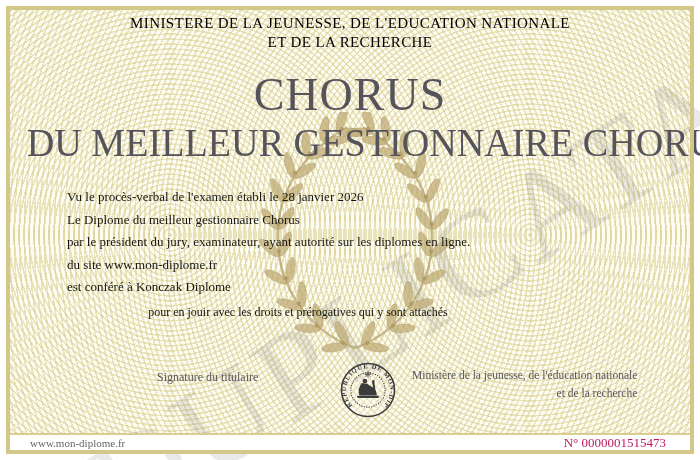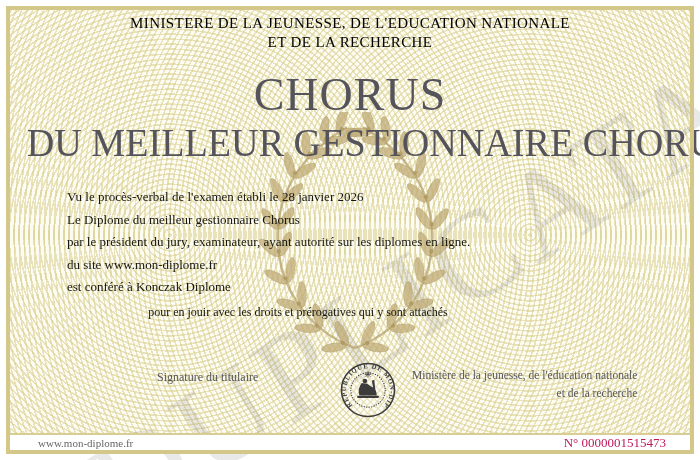--- a/index.html
+++ b/index.html
@@ -50,21 +50,21 @@
   .signature-label { position:absolute; left:157px; top:370px;
                      font-size:12px; color:#56565a;font-family:Liberation Serif, serif; }
   .ministry { position:absolute; left:412px; top:366px; font-size:11.5px;
               color:#56565a; line-height:18px;text-align:right; }
 
   .seal { position:absolute; left:329px; top:351px; width:78px; height:78px; z-index:4; }
 
   .footer-strip { position:absolute; left:10px; right:10px; bottom:10px; height:17px;
                   background:#ffffff; border-top:2px solid #d8cd92; z-index:4;
                   display:flex; align-items:center; justify-content:space-between; }
-  .footer-website { font-size:11px; color:#666; padding-left:28px; text-decoration:none; }
+  .footer-website { font-size:11px; color:#666; padding-left:20px; text-decoration:none; }
   .footer-serial  { font-size:13px; color:#be185d; padding-right:24px;text-align:right; }
 </style>
 </head>
 <body>
 
 <div class="certificate">
 
   <div class="guilloche"></div>
 
   <div class="watermark">DUPLICATA</div>

